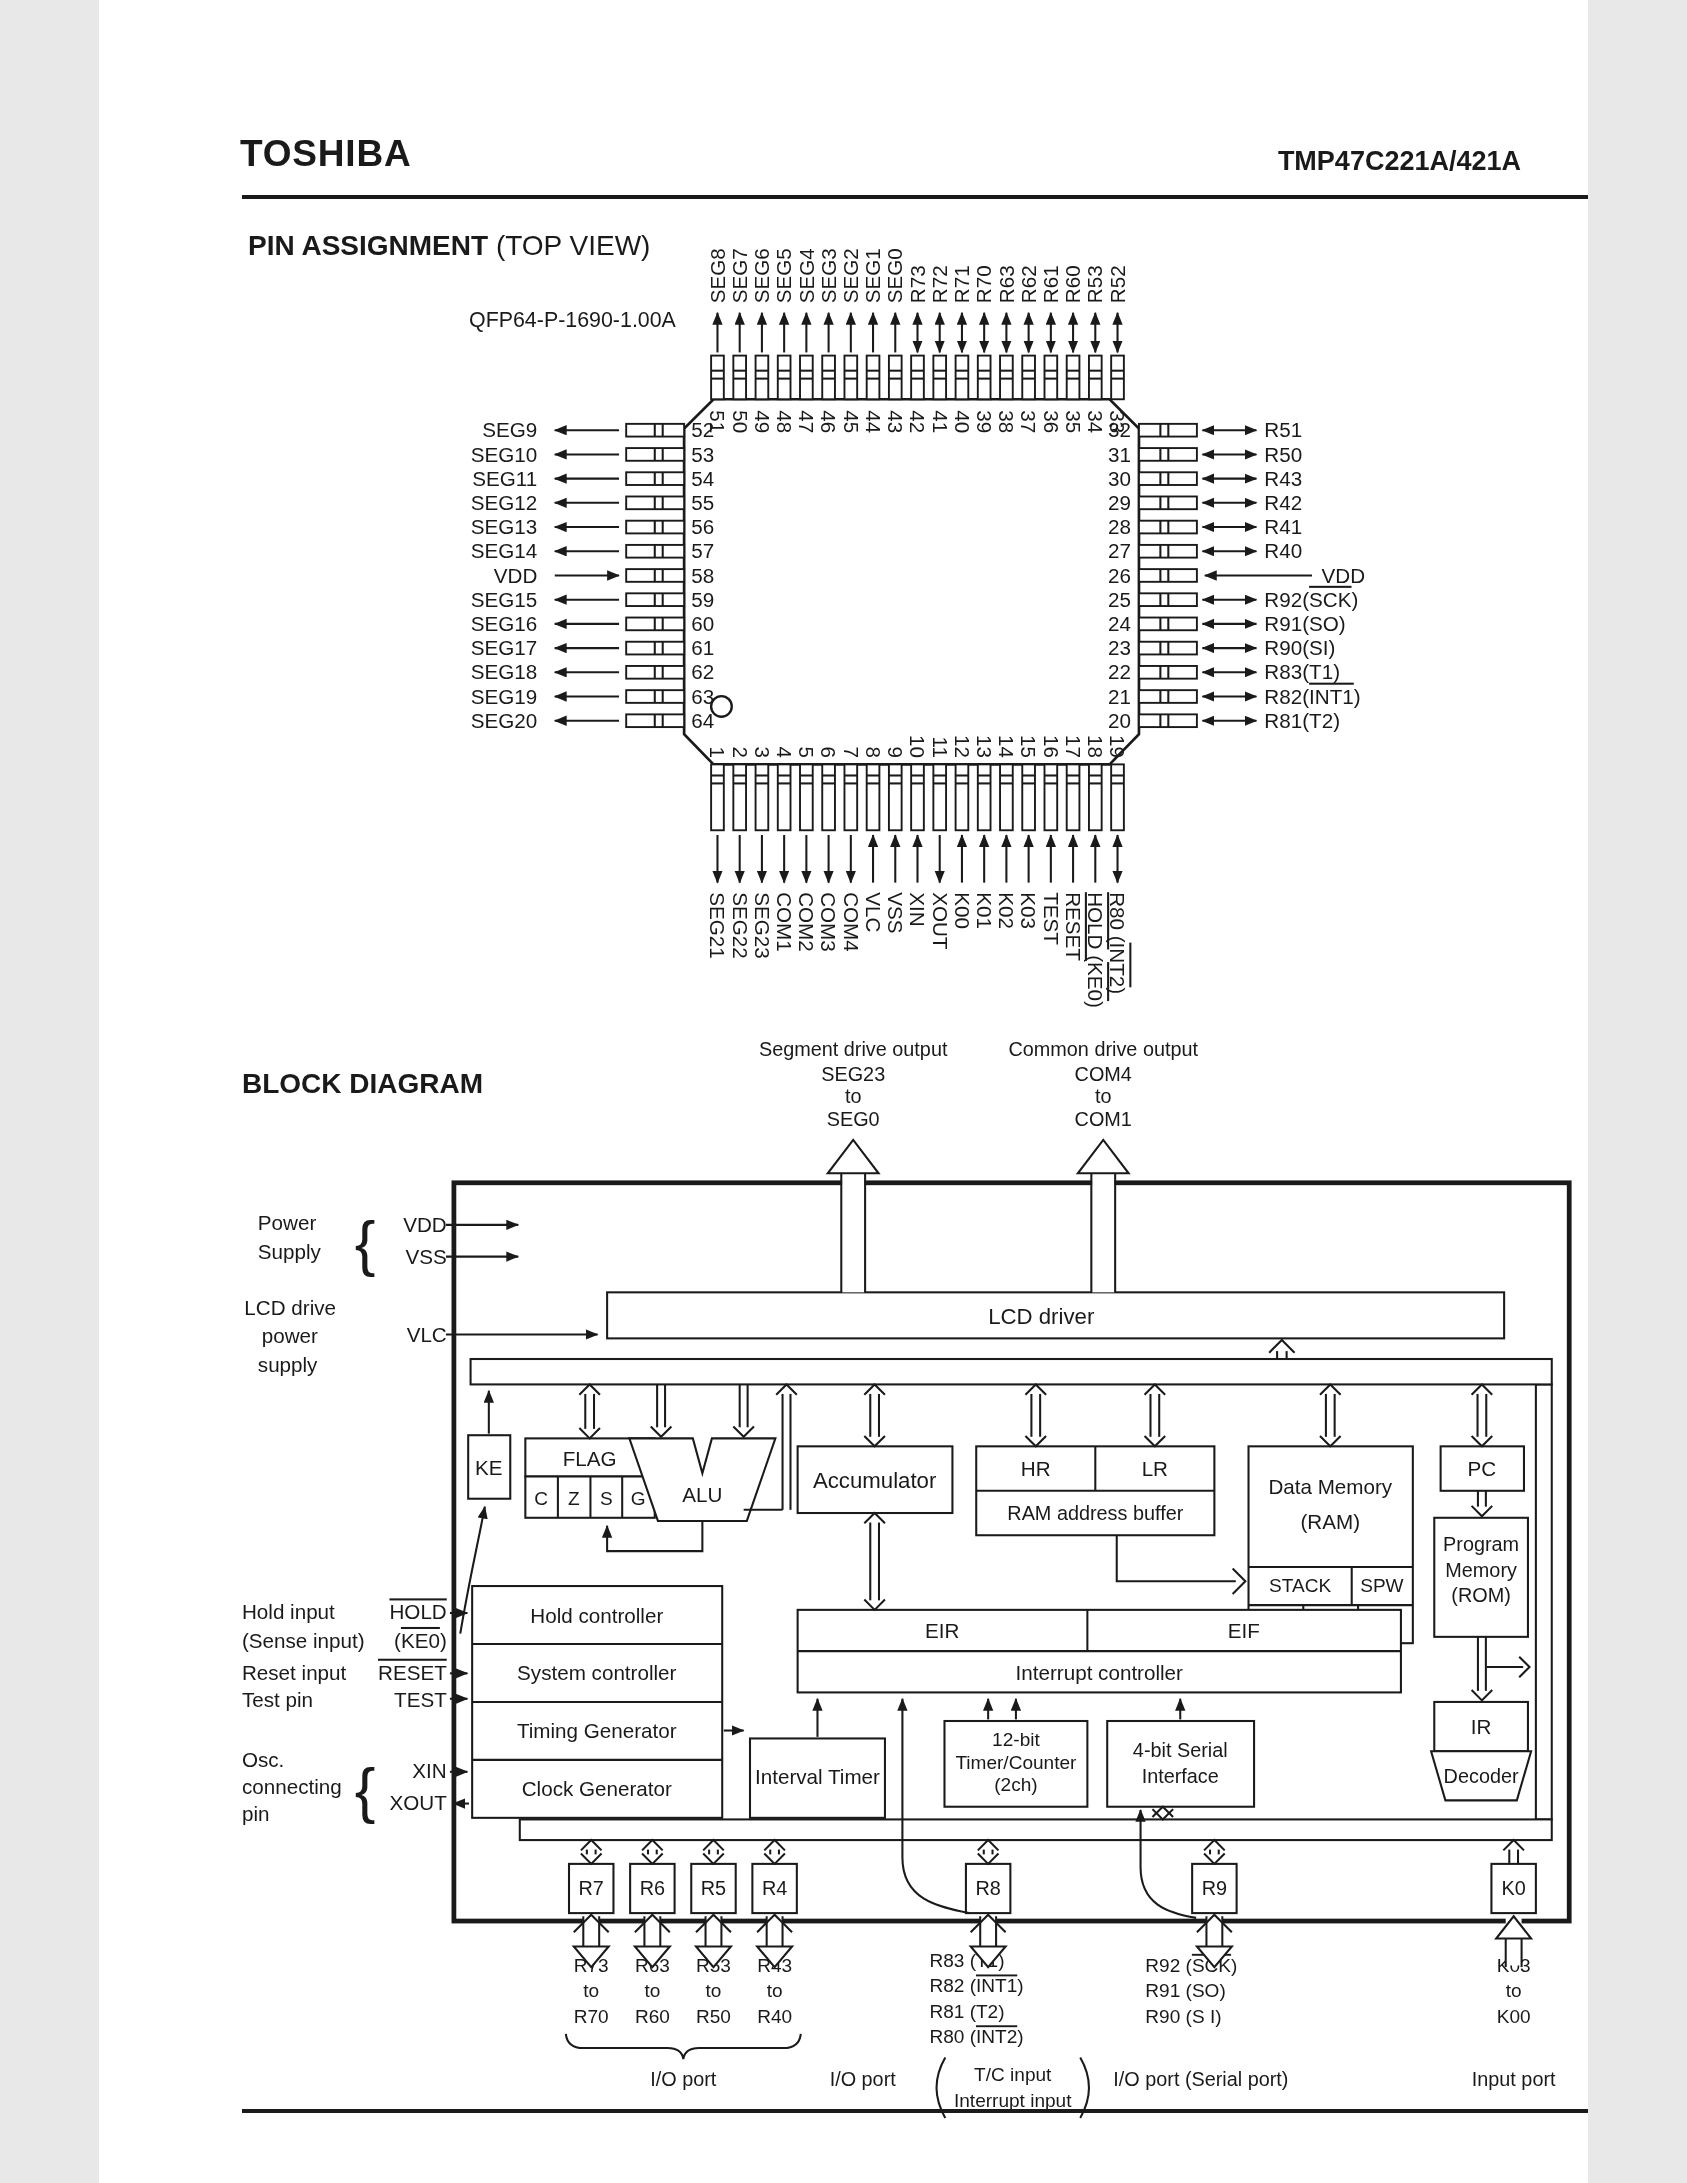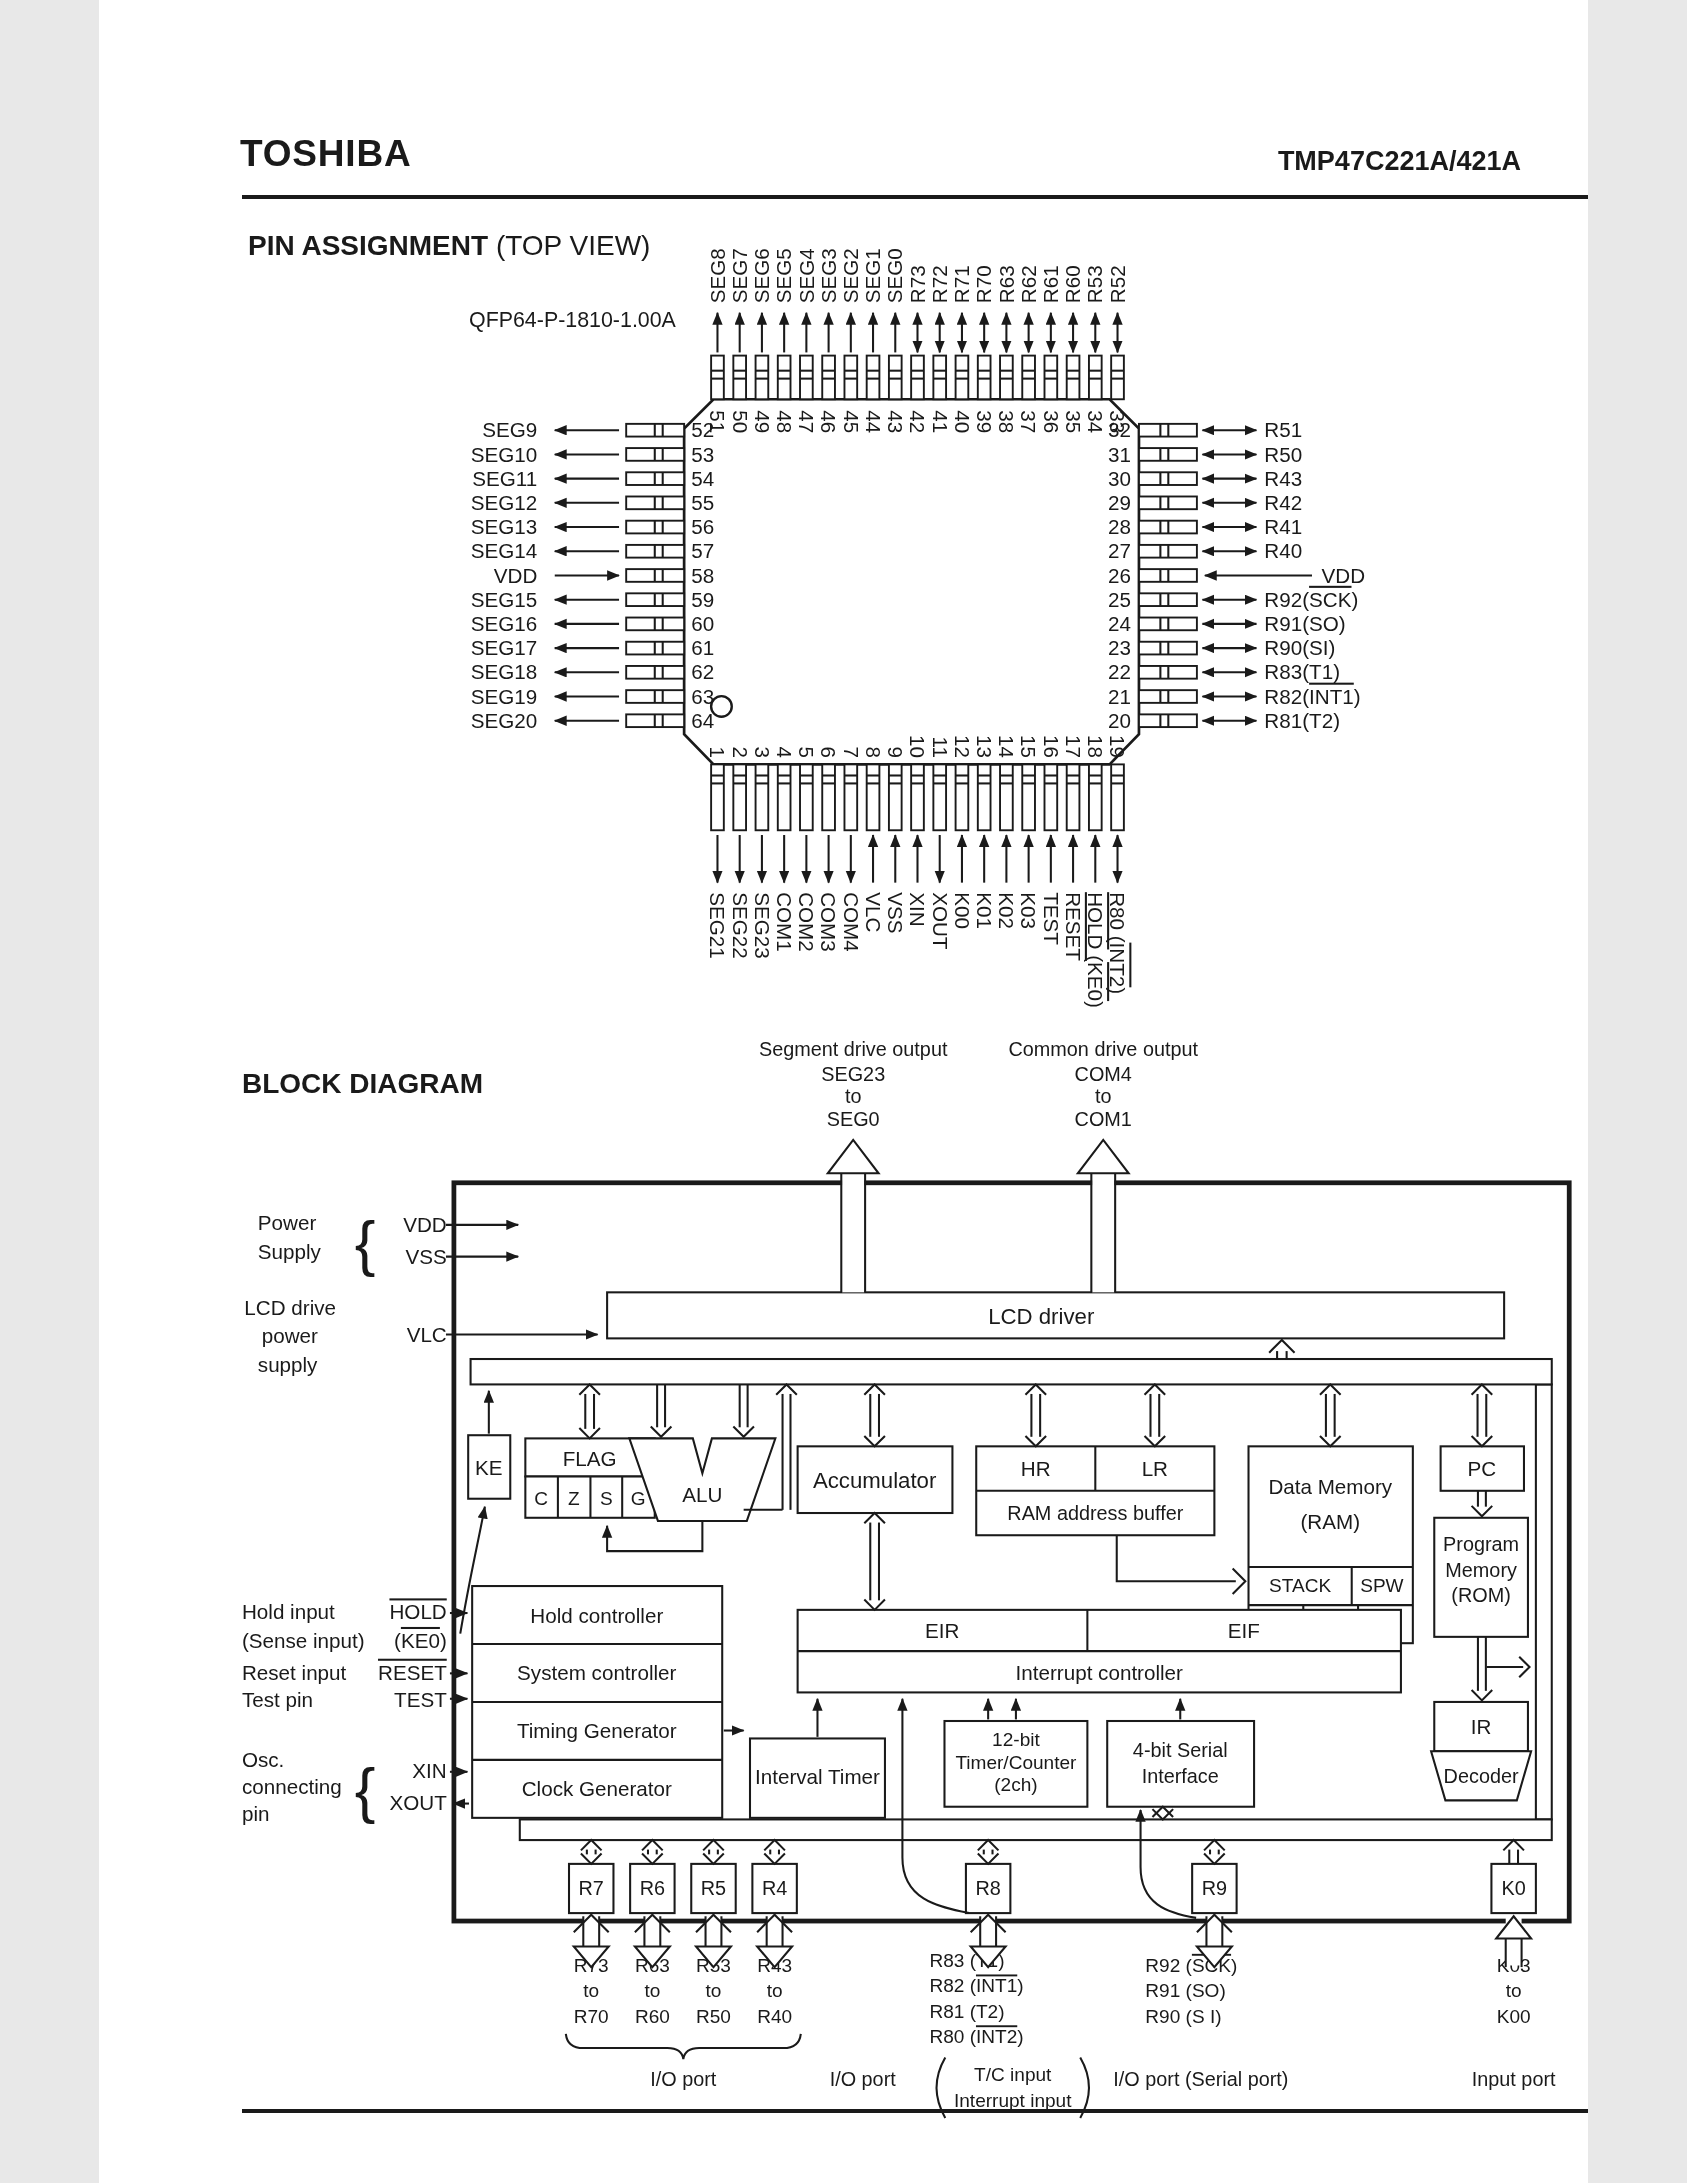--- a/index.html
+++ b/index.html
@@ -30,21 +30,21 @@
 
 <div class="page">
 
   <div class="abs brand">TOSHIBA</div>
   <div class="abs part">TMP47C221A/421A</div>
   <div class="abs rule"></div>
   <div class="abs sect">
     <span>PIN ASSIGNMENT</span>
     <span class="suffix">(TOP VIEW)</span>
   </div>
-  <div class="abs pkg">QFP64-P-1810-1.00A</div>
+  <div class="abs pkg">QFP64-P-1690-1.00A</div>
 
   <svg id="pinsvg" width="1687" height="1016" viewBox="0 0 2125 1280">
     <defs>
       <marker id="ah1" markerUnits="userSpaceOnUse" markerWidth="20" markerHeight="16" refX="15" refY="6.5" orient="auto-start-reverse">
         <path d="M0,0 L16,6.5 L0,13 Z" fill="#1a1a1a"></path>
       </marker>
     </defs>
     <path class="bxw" d="M774,503 H1273 L1310,540 V925 L1273,963 H774 L737,925 V540 Z"></path>
     <circle cx="784" cy="890" r="13" fill="none" stroke="#1a1a1a" stroke-width="3"></circle>
     <g id="pin-layer">

